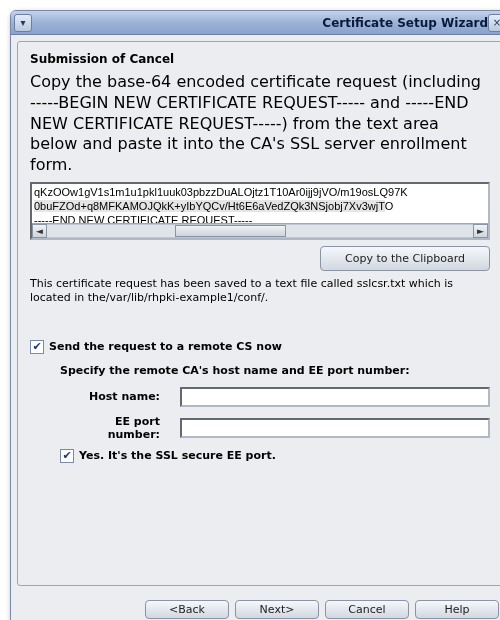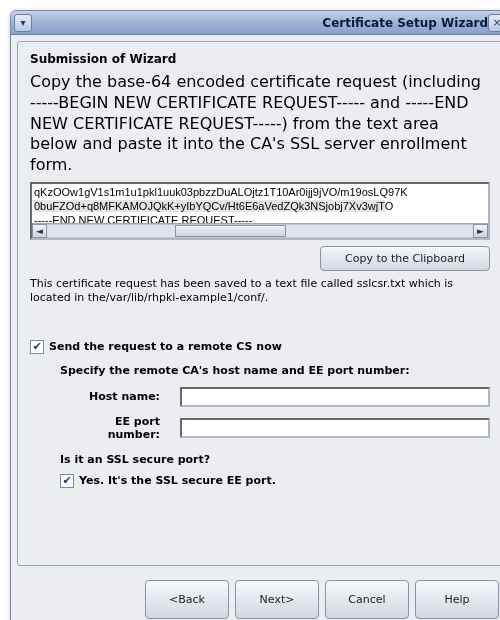--- a/index.html
+++ b/index.html
@@ -131,40 +131,40 @@
     font-size:11px; padding:0 3px;
   }
   .spec-line { margin: 6px 0 6px 30px; font-weight:bold; font-size:11px; }
   .ssl-q { margin: 8px 0 4px 30px; font-weight:bold; font-size:11px; }
   .ssl-chk { margin-left: 30px; }
   .spacer { flex:1; }
   .btn-bar {
     display:flex; justify-content:flex-end; gap:6px;
     padding: 8px 10px 10px;
   }
-  .btn-bar .btn { width: 84px; padding:12px 0; }
+  .btn-bar .btn { width: 84px; padding:2px 0; }
 </style>
 </head>
 <body>
 
 <div class="window">
 
   <div class="titlebar">
     <div class="title-btn">
       <span>▾</span>
     </div>
     <div class="title-text">Certificate Setup Wizard</div>
     <div class="title-btn">
       <span>×</span>
     </div>
   </div>
 
   <div class="panel">
 
-    <div class="section-title">Submission of Wizard</div>
+    <div class="section-title">Submission of Cancel</div>
 
     <div class="instruction">Copy the base-64 encoded certificate request (including -----BEGIN NEW CERTIFICATE REQUEST----- and -----END NEW CERTIFICATE REQUEST-----) from the text area below and paste it into the CA's SSL server enrollment form.</div>
 
     <div class="cert-box-wrap">
       <div class="cert-text"><span>qKzOOw1gV1s1m1u1pkl1uuk03pbzzDuALOjtz1T10Ar0ijj9jVO/m19osLQ97K</span>
 <span class="sel">0buFZOd+q8MFKAMOJQkK+yIbYQCv/Ht6E6aVedZQk3NSjobj7Xv3wjT</span><span>O</span>
 <span>-----END NEW CERTIFICATE REQUEST-----</span></div>
       <div class="hscroll">
         <div class="sc-btn">
             <span>◄</span>
@@ -196,21 +196,20 @@
     <div class="field-row">
       <label>Host name:</label>
       <input type="text" value="" style="">
     </div>
 
     <div class="field-row">
       <label>EE port number:</label>
       <input type="text" value="" style="">
     </div>
 
-    <div class="ssl-q">Is it an SSL secure port?</div>
 
     <div class="chk-row ssl-chk">
       <div class="chk">
           <span>✔</span>
         </div>
       <span style="font-weight:bold;">Yes. It's the SSL secure EE port.</span>
     </div>
 
     <div class="spacer"></div>
   </div>

